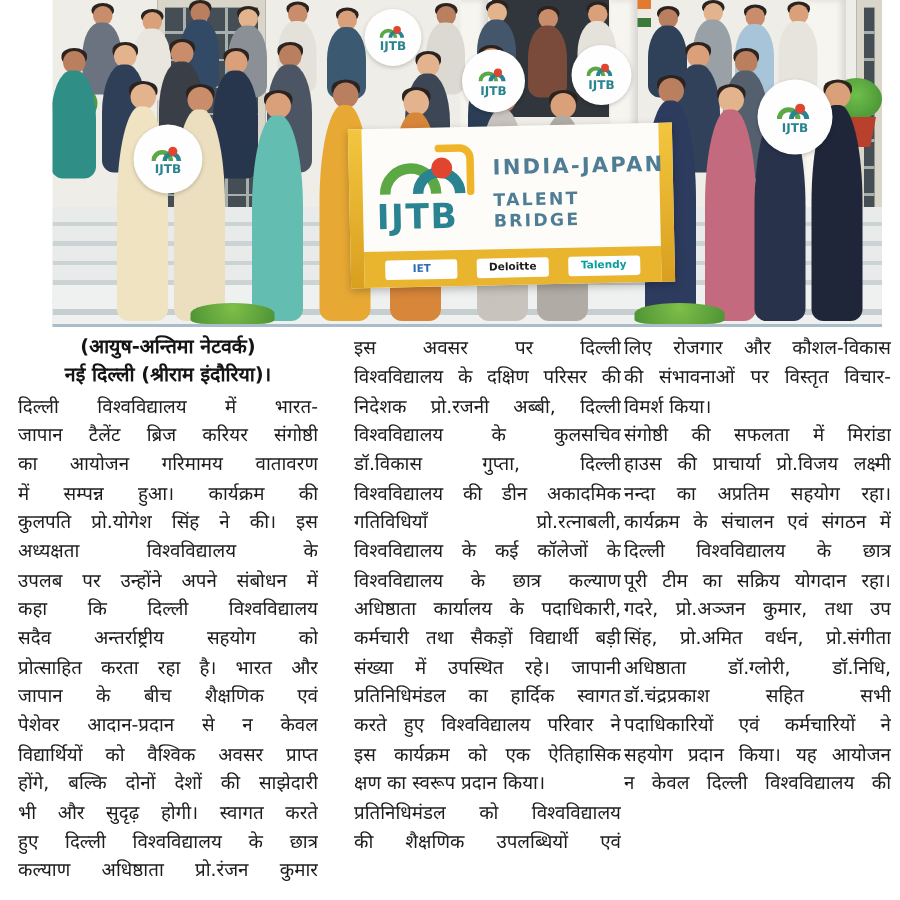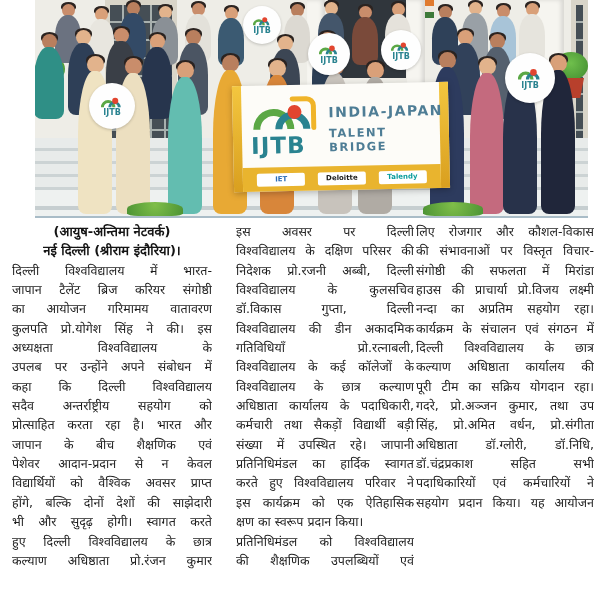--- a/index.html
+++ b/index.html
@@ -317,20 +317,21 @@
       </div>
     </div>
 
   <div class="col" style="left:12px;width:200px;">
     <div class="hdr">(आयुष-अन्तिमा नेटवर्क)</div>
     <div class="hdr">नई दिल्ली (श्रीराम इंदौरिया)।</div>
     <div>
         <div class="line">दिल्ली विश्वविद्यालय में भारत-</div>
         <div class="line">जापान टैलेंट ब्रिज करियर संगोष्ठी</div>
         <div class="line">का आयोजन गरिमामय वातावरण</div>
+        <div class="line">में सम्पन्न हुआ। कार्यक्रम की</div>
         <div class="line">कुलपति प्रो.योगेश सिंह ने की। इस</div>
         <div class="line">अध्यक्षता विश्वविद्यालय के</div>
         <div class="line">उपलब पर उन्होंने अपने संबोधन में</div>
         <div class="line">कहा कि दिल्ली विश्वविद्यालय</div>
         <div class="line">सदैव अन्तर्राष्ट्रीय सहयोग को</div>
         <div class="line">प्रोत्साहित करता रहा है। भारत और</div>
         <div class="line">जापान के बीच शैक्षणिक एवं</div>
         <div class="line">पेशेवर आदान-प्रदान से न केवल</div>
         <div class="line">विद्यार्थियों को वैश्विक अवसर प्राप्त</div>
         <div class="line">होंगे, बल्कि दोनों देशों की साझेदारी</div>
@@ -358,28 +359,29 @@
         <div class="line">इस कार्यक्रम को एक ऐतिहासिक</div>
         <div class="line flush">क्षण का स्वरूप प्रदान किया।</div>
         <div class="line">प्रतिनिधिमंडल को विश्वविद्यालय</div>
         <div class="line">की शैक्षणिक उपलब्धियों एवं</div>
       </div>
   </div>
   <div class="col" style="left:416px;width:178px;">
     <div>
         <div class="line">लिए रोजगार और कौशल-विकास</div>
         <div class="line">की संभावनाओं पर विस्तृत विचार-</div>
+        <div class="line flush">विमर्श किया।</div>
         <div class="line">संगोष्ठी की सफलता में मिरांडा</div>
         <div class="line">हाउस की प्राचार्या प्रो.विजय लक्ष्मी</div>
         <div class="line">नन्दा का अप्रतिम सहयोग रहा।</div>
         <div class="line">कार्यक्रम के संचालन एवं संगठन में</div>
         <div class="line">दिल्ली विश्वविद्यालय के छात्र</div>
-        <div class="line">कल्याण अधिष्ठाता कार्यालय की</div>
         <div class="line">पूरी टीम का सक्रिय योगदान रहा।</div>
         <div class="line">गदरे, प्रो.अञ्जन कुमार, तथा उप</div>
         <div class="line">सिंह, प्रो.अमित वर्धन, प्रो.संगीता</div>
         <div class="line">अधिष्ठाता डॉ.ग्लोरी, डॉ.निधि,</div>
         <div class="line">डॉ.चंद्रप्रकाश सहित सभी</div>
         <div class="line">पदाधिकारियों एवं कर्मचारियों ने</div>
         <div class="line">सहयोग प्रदान किया। यह आयोजन</div>
+        <div class="line">न केवल दिल्ली विश्वविद्यालय की</div>
       </div>
   </div>
 </div>
 
 </body></html>

